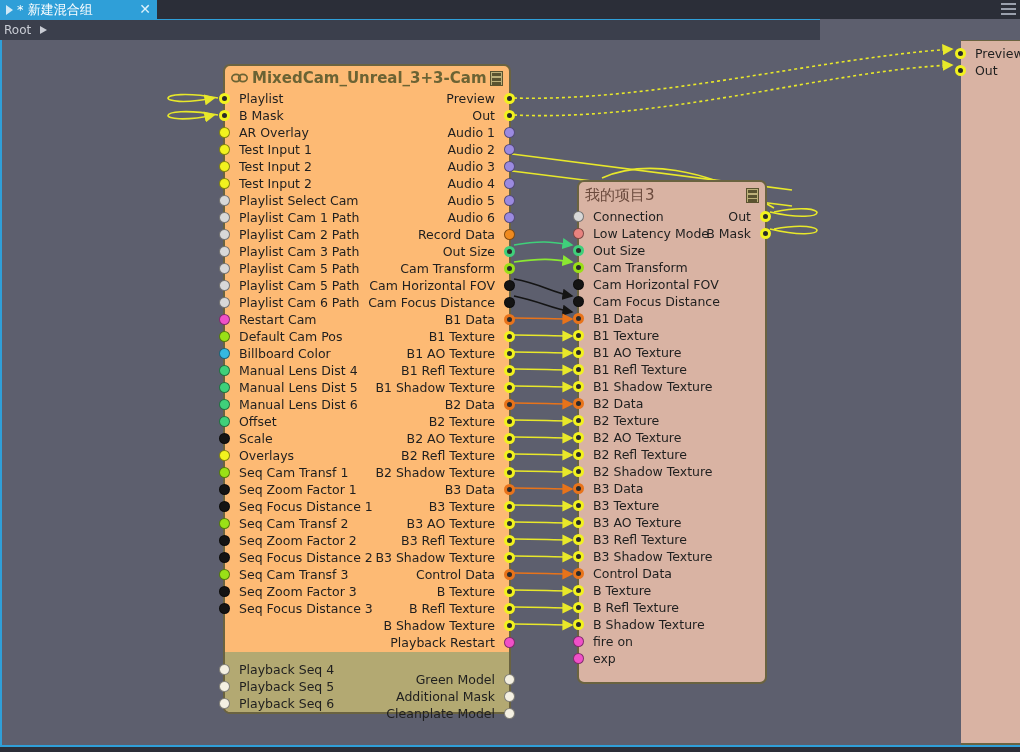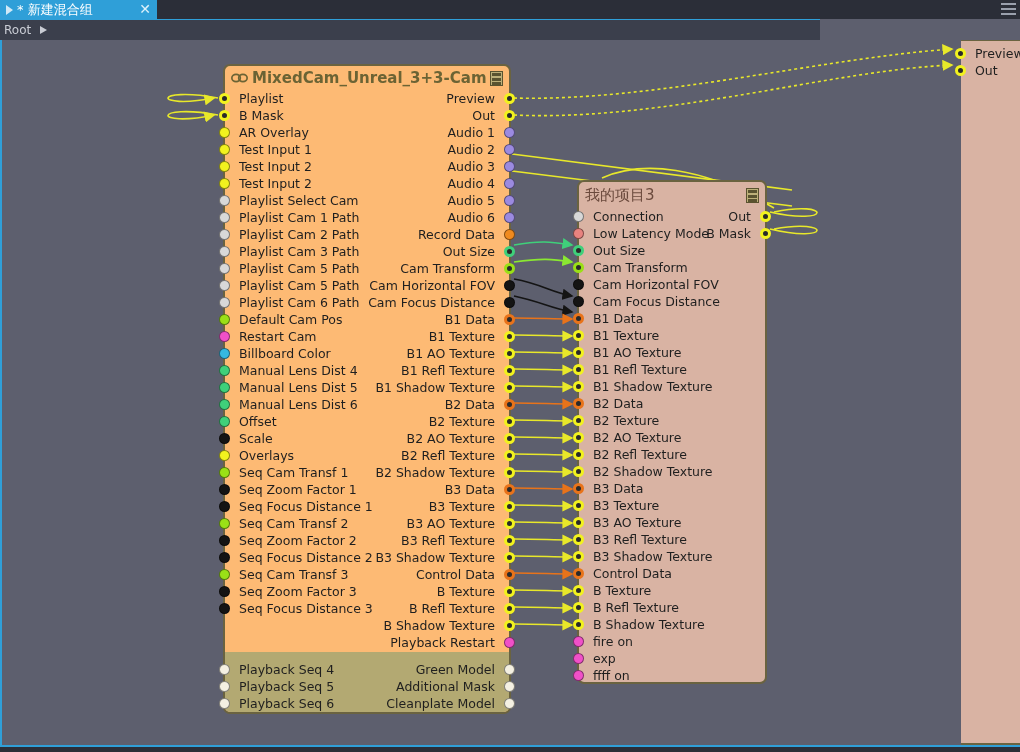--- a/index.html
+++ b/index.html
@@ -205,26 +205,26 @@
           </div>
           <div class="row">
             <span class="port in" style="background: rgb(216, 216, 216); border: 1px solid rgba(0, 0, 0, 0.45);"></span>
             <span class="lbl l">Playlist Cam 5 Path</span>
           </div>
           <div class="row">
             <span class="port in" style="background: rgb(216, 216, 216); border: 1px solid rgba(0, 0, 0, 0.45);"></span>
             <span class="lbl l">Playlist Cam 6 Path</span>
           </div>
           <div class="row">
+            <span class="port in" style="background: rgb(240, 80, 200); border: 1px solid rgba(0, 0, 0, 0.45);"></span>
+            <span class="lbl l">Restart Cam</span>
+          </div>
+          <div class="row">
             <span class="port in" style="background: rgb(154, 224, 22); border: 1px solid rgba(0, 0, 0, 0.45);"></span>
             <span class="lbl l">Default Cam Pos</span>
-          </div>
-          <div class="row">
-            <span class="port in" style="background: rgb(240, 80, 200); border: 1px solid rgba(0, 0, 0, 0.45);"></span>
-            <span class="lbl l">Restart Cam</span>
           </div>
           <div class="row">
             <span class="port in" style="background: rgb(53, 184, 224); border: 1px solid rgba(0, 0, 0, 0.45);"></span>
             <span class="lbl l">Billboard Color</span>
           </div>
           <div class="row">
             <span class="port in" style="background: rgb(63, 208, 122); border: 1px solid rgba(0, 0, 0, 0.45);"></span>
             <span class="lbl l">Manual Lens Dist 4</span>
           </div>
           <div class="row">
@@ -426,21 +426,21 @@
             </div>
             <div class="row">
               <span class="port in" style="background: rgb(244, 240, 226); border: 1px solid rgba(0, 0, 0, 0.45);"></span>
               <span class="lbl l">Playback Seq 5</span>
             </div>
             <div class="row">
               <span class="port in" style="background: rgb(244, 240, 226); border: 1px solid rgba(0, 0, 0, 0.45);"></span>
               <span class="lbl l">Playback Seq 6</span>
             </div>
           </div>
-        <div id="main-out-f" style="position:absolute;left:0;top:9px;width:100%;">
+        <div id="main-out-f" style="position:absolute;left:0;top:19px;width:100%;">
             <div class="row">
               <span class="port out" style="background: rgb(244, 240, 226); border: 1px solid rgba(0, 0, 0, 0.45);"></span>
               <span class="lbl r">Green Model</span>
             </div>
             <div class="row">
               <span class="port out" style="background: rgb(244, 240, 226); border: 1px solid rgba(0, 0, 0, 0.45);"></span>
               <span class="lbl r">Additional Mask</span>
             </div>
             <div class="row">
               <span class="port out" style="background: rgb(244, 240, 226); border: 1px solid rgba(0, 0, 0, 0.45);"></span>
@@ -562,24 +562,20 @@
             <span class="lbl l">B Shadow Texture</span>
           </div>
           <div class="row">
             <span class="port in" style="background: rgb(240, 80, 200); border: 1px solid rgba(0, 0, 0, 0.45);"></span>
             <span class="lbl l">fire  on</span>
           </div>
           <div class="row">
             <span class="port in" style="background: rgb(240, 80, 200); border: 1px solid rgba(0, 0, 0, 0.45);"></span>
             <span class="lbl l">exp</span>
           </div>
-          <div class="row">
-            <span class="port in" style="background: rgb(240, 80, 200); border: 1px solid rgba(0, 0, 0, 0.45);"></span>
-            <span class="lbl l">ffff on</span>
-          </div>
         </div>
       <div id="sec-out" style="position:absolute;left:0;top:26px;width:100%;">
           <div class="row">
             <span class="port out" style="background: rgb(42, 42, 42); border: 3px solid rgb(242, 242, 30);"></span>
             <span class="lbl r">Out</span>
           </div>
           <div class="row">
             <span class="port out" style="background: rgb(42, 42, 42); border: 3px solid rgb(242, 242, 30);"></span>
             <span class="lbl r">B Mask</span>
           </div>

